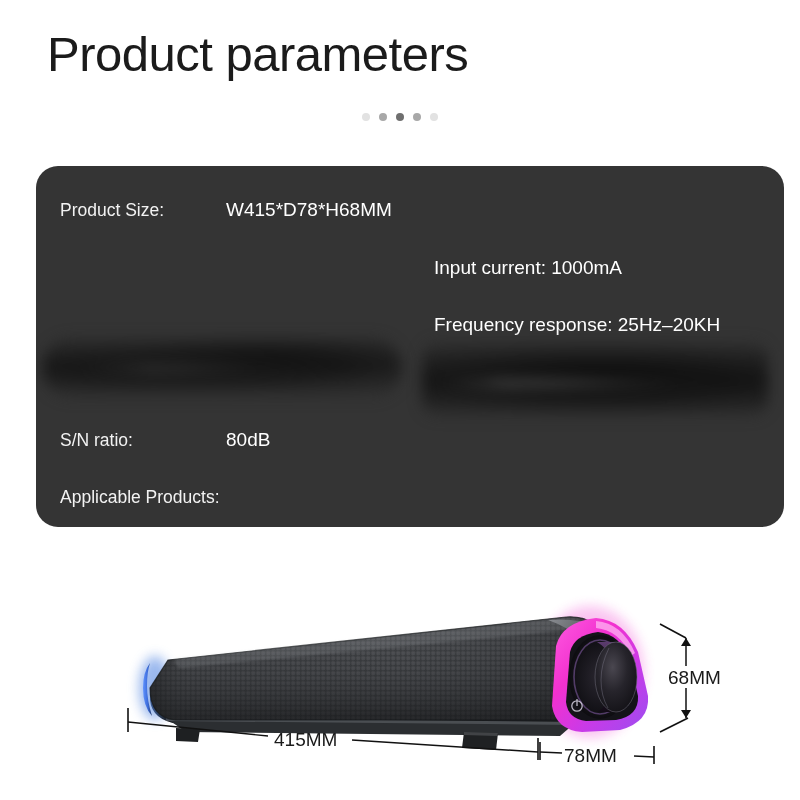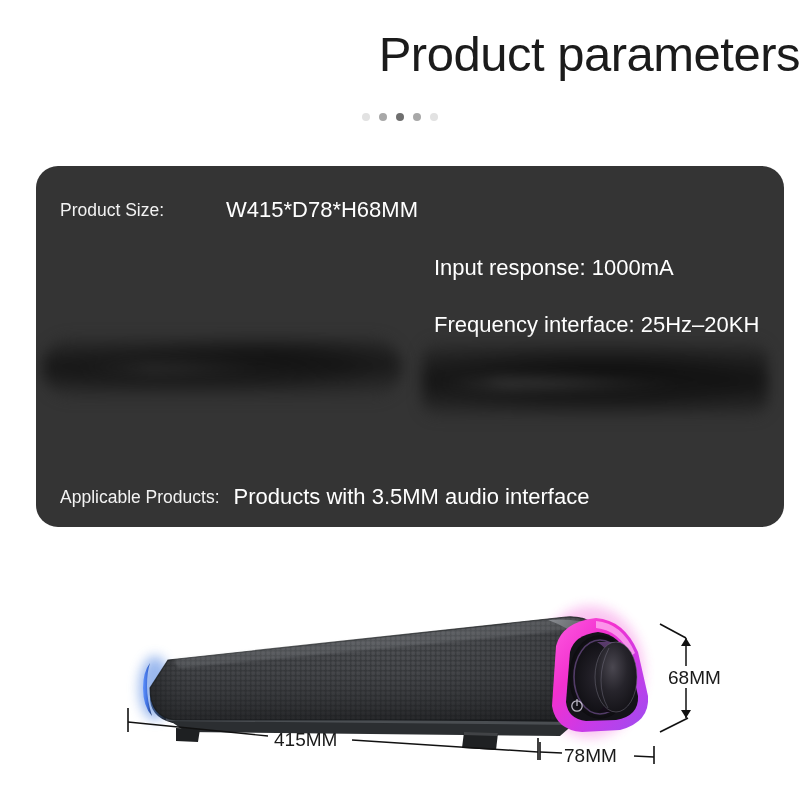--- a/index.html
+++ b/index.html
@@ -19,26 +19,27 @@
     height: 800px;
     background: #ffffff;
   }
 
   
   .page-title {
     position: absolute;
     top: 26px;
     left: 0;
     width: 800px;
-    text-align: right;
+    text-align: left;
     font-size: 49px;
     font-weight: 400;
     letter-spacing: -0.5px;
     color: #1b1b1b;
     font-family: "Liberation Sans", sans-serif;
+    padding-left: 47px;
   }
 
   
   .dots {
     position: absolute;
     top: 113px;
     left: 0;
     width: 800px;
     display: flex;
     justify-content: center;
@@ -99,21 +100,21 @@
     align-items: center;
     left: 398px;
   }
 
   .lbl {
     color: #f2f2f2;
     font-size: 17.5px;
   }
   .val {
     color: #ffffff;
-    font-size: 22px;
+    font-size: 19px;
   }
 
   
   .row-left .lbl { display: inline-block; min-width: 166px; }
   .row-left.wide .lbl { min-width: 0; margin-right: 14px; }
 
   
   .smudge {
     position: absolute;
     border-radius: 34px;
@@ -199,38 +200,43 @@
 
       <div class="spec-row" style="top:18px;">
         <div class="row-left">
           <span class="lbl">Product Size:</span>
           <span class="val">W415*D78*H68MM</span>
         </div>
       </div>
 
       <div class="spec-row" style="top:76px;">
         <div class="row-right">
-          <span class="val">Input response: 1000mA</span>
+          <span class="val">Input current: 1000mA</span>
         </div>
       </div>
 
       <div class="spec-row" style="top:133px;">
         <div class="row-right">
-          <span class="val">Frequency interface: 25Hz–20KH</span>
+          <span class="val">Frequency response: 25Hz–20KH</span>
         </div>
       </div>
 
       <div class="smudge smudge-a"></div>
       <div class="smudge smudge-b"></div>
 
+      <div class="spec-row" style="top:248px;">
+        <div class="row-left">
+          <span class="lbl">S/N ratio:</span>
+          <span class="val">80dB</span>
+        </div>
+      </div>
 
       <div class="spec-row" style="top:305px;padding-left:23px;">
         <div class="row-left wide">
           <span class="lbl">Applicable Products:</span>
-          <span class="val">Products with 3.5MM audio interface</span>
         </div>
       </div>
 
     </div>
   </section>
 
   <div class="product-area">
     <svg class="product-svg" width="800" height="240" viewBox="0 0 800 240" xmlns="http://www.w3.org/2000/svg">
       <defs>
 

